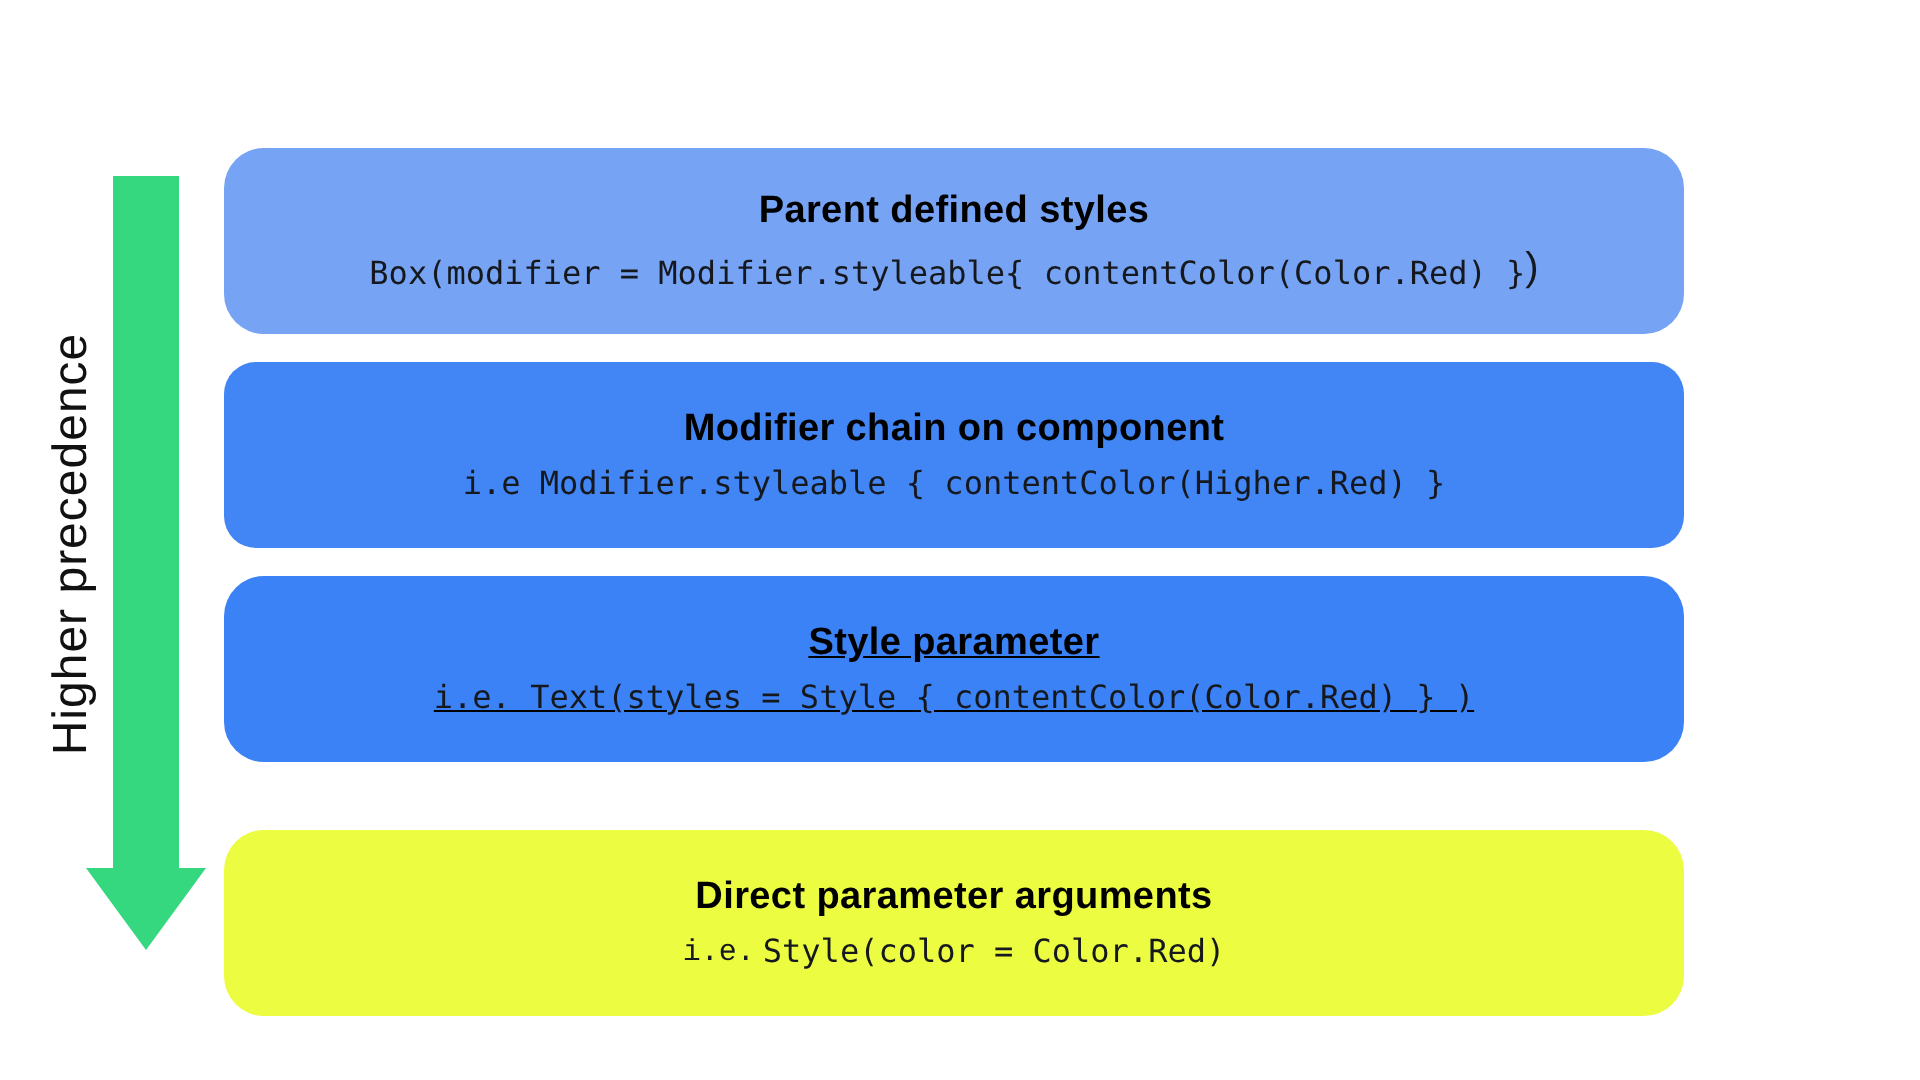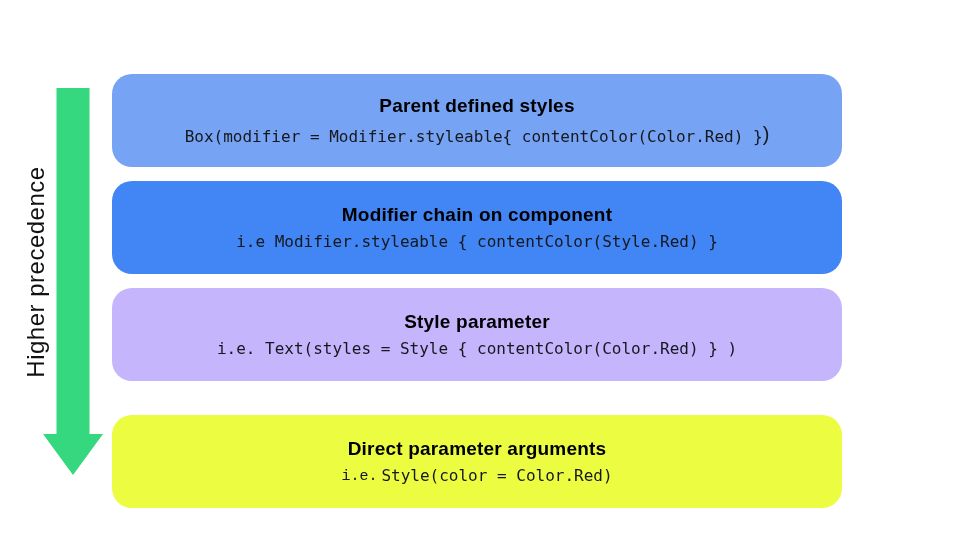--- a/index.html
+++ b/index.html
@@ -83,28 +83,28 @@
   <div class="boxes">
 
     <div class="box" style="background-color: rgb(118, 163, 244);">
       <div class="box-title">Parent defined styles</div>
       <div class="box-code">
         <span class="code-mono">Box(modifier = Modifier.styleable{ contentColor(Color.Red) }</span>
           <span class="code-suffix-sans">)</span>
       </div>
     </div>
 
-    <div class="box" style="background-color: rgb(66, 133, 244);">
+    <div class="box" style="background-color: rgb(66, 133, 244); border-radius: 16px;">
       <div class="box-title">Modifier chain on component</div>
       <div class="box-code">
-        <span class="code-mono">i.e Modifier.styleable { contentColor(Style.Red) }</span>
+        <span class="code-mono">i.e Modifier.styleable { contentColor(Higher.Red) }</span>
       </div>
     </div>
 
-    <div class="box" style="background-color: #c4b5fd;">
+    <div class="box" style="background-color: #3b82f6; text-decoration: underline;">
       <div class="box-title">Style parameter</div>
       <div class="box-code">
         <span class="code-mono">i.e. Text(styles = Style { contentColor(Color.Red) } )</span>
       </div>
     </div>
 
     <div class="box" style="background-color: rgb(235, 252, 65); margin-top: 20px;">
       <div class="box-title">Direct parameter arguments</div>
       <div class="box-code">
         <span class="code-prefix-sans">i.e.</span>

